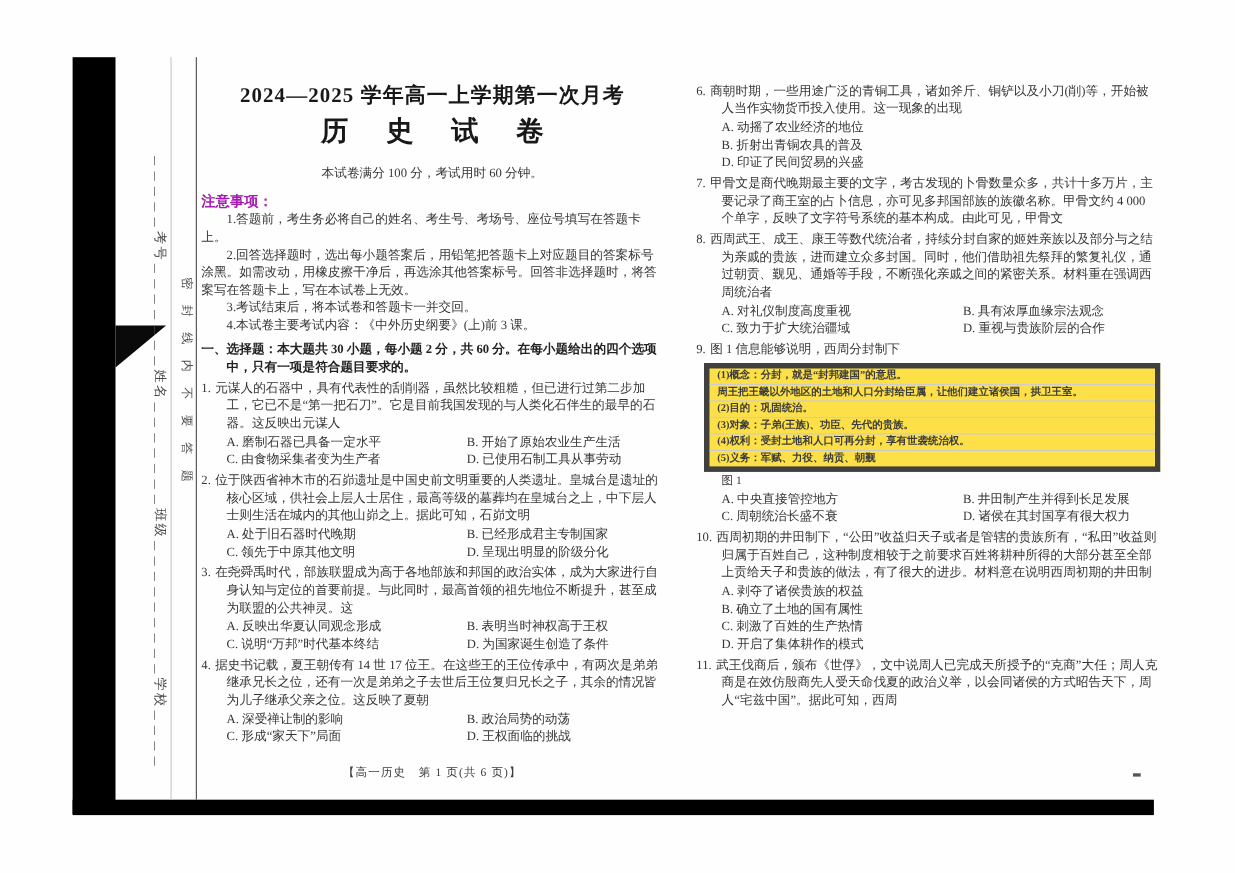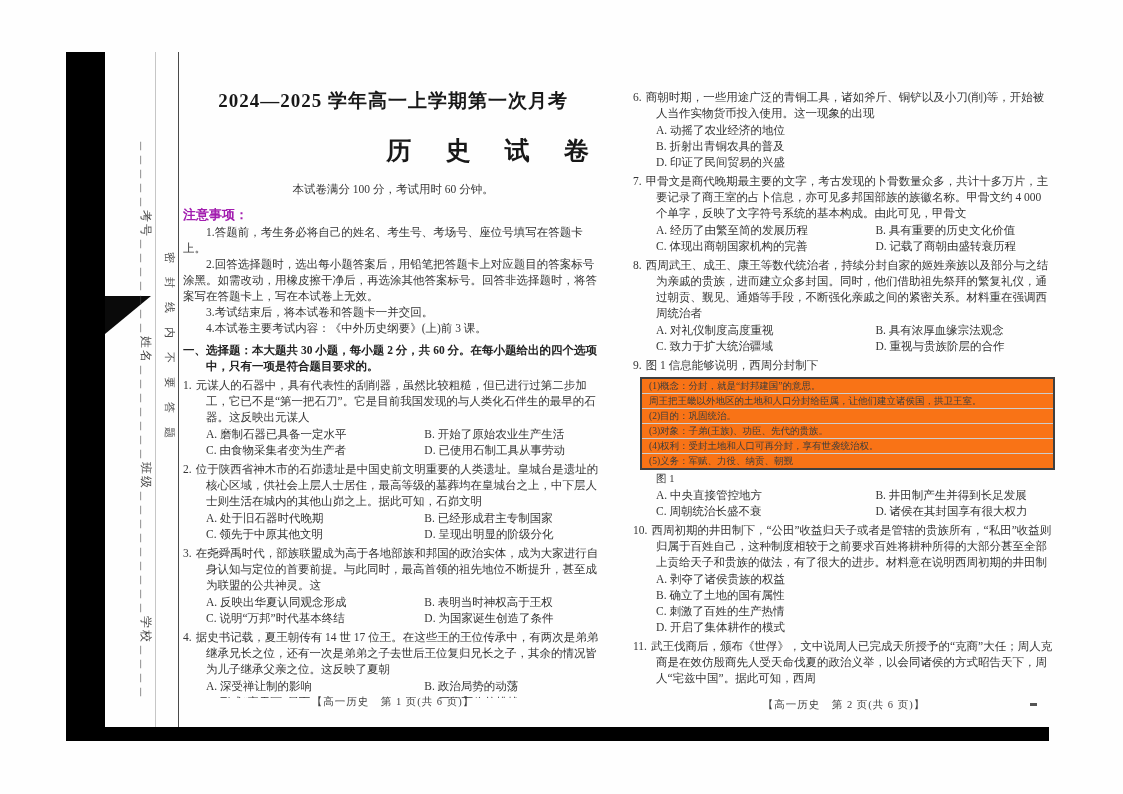--- a/index.html
+++ b/index.html
@@ -14,39 +14,39 @@
 
   
   .fold-line{position:absolute;left:155px;top:52px;width:1px;height:675px;background:#c6c6c6;}
   .seal-line{position:absolute;left:178px;top:52px;width:1px;height:675px;background:#4a4a4a;}
   .fields-col{position:absolute;left:154px;top:140px;width:560px;height:17px;transform-origin:0 0;transform:rotate(90deg);
     font-size:12px;color:#474747;letter-spacing:2px;white-space:nowrap;}
   .seal-col{position:absolute;left:177px;top:252px;width:230px;height:15px;transform-origin:0 0;transform:rotate(90deg);
     font-size:11px;color:#4c4c4c;letter-spacing:14px;white-space:nowrap;}
 
   
-  .page{position:absolute;top:86px;overflow:hidden;height:612px;}
+  .page{position:absolute;top:72px;overflow:hidden;height:612px;}
   .page1{left:183px;width:420px;}
   .page2{left:633px;width:422px;}
 
   .title1{font-size:19px;font-weight:bold;color:#181818;text-align:center;letter-spacing:1px;margin-top:2px;}
-  .title2{font-size:25px;font-weight:bold;color:#181818;text-align:right;letter-spacing:14px;text-indent:14px;margin-top:20px;}
+  .title2{font-size:25px;font-weight:bold;color:#181818;text-align:center;letter-spacing:14px;text-indent:14px;margin-top:2px;}
   .info{font-size:11.5px;text-align:center;margin-top:15px;}
   .notice-head{font-size:13px;font-weight:bold;color:#a21caf;margin-top:9px;}
   .notice-item{font-size:11.5px;line-height:16px;text-indent:2em;}
   .section-head{font-size:11.5px;font-weight:bold;color:#222;line-height:16px;margin-top:6px;padding-left:2em;text-indent:-2em;}
 
   .question{font-size:11.5px;line-height:16px;margin-top:3px;padding-left:23px;text-indent:-23px;}
   .qnum{margin-right:4px;}
   .opts{text-indent:0;padding-left:0;margin-top:1px;}
   .opts.two{display:grid;grid-template-columns:55% 45%;}
   .opts.one .opt{display:block;}
   .opt{line-height:16px;}
 
-  .fig-box{border:2px solid #404040;margin:4px 0 2px -16px;text-indent:0;background:#f97316;}
+  .fig-box{border:5px solid #404040;margin:4px 0 2px -16px;text-indent:0;background:#fde047;font-weight:bold;}
   .fig-line{font-size:9.5px;line-height:14px;padding:0 7px;color:#3c3c3c;border-bottom:1px solid #cccccc;}
   .fig-line:last-child{border-bottom:none;}
   .fig-cap{text-indent:0;text-align:left;font-size:10.5px;line-height:14px;margin:1px 0 1px;}
 
   .footer{position:absolute;font-size:10.5px;color:#3d3d3d;letter-spacing:1px;}
   .f1{left:183px;top:695px;width:420px;text-align:center;}
   .f2{left:633px;top:698px;width:422px;text-align:center;}
 </style>
 </head>
 <body>
@@ -103,26 +103,21 @@
       </div>
   </div>
 
   <div class="page page2">
     <div id="q-page2">
         <div class="question"><div class="stem" style="display: inline;"><span class="qnum">6.</span><span class="stemtext">商朝时期，一些用途广泛的青铜工具，诸如斧斤、铜铲以及小刀(削)等，开始被人当作实物货币投入使用。这一现象的出现</span></div><div class="opts one">
             <div class="opt">A. 动摇了农业经济的地位</div>
             <div class="opt">B. 折射出青铜农具的普及</div>
             <div class="opt">D. 印证了民间贸易的兴盛</div>
           </div></div>
-        <div class="question"><div class="stem" style="display: inline;"><span class="qnum">7.</span><span class="stemtext">甲骨文是商代晚期最主要的文字，考古发现的卜骨数量众多，共计十多万片，主要记录了商王室的占卜信息，亦可见多邦国部族的族徽名称。甲骨文约 4 000 个单字，反映了文字符号系统的基本构成。由此可见，甲骨文</span></div><div class="opts two">
-            <div class="opt">A. 经历了由繁至简的发展历程</div>
-            <div class="opt">B. 具有重要的历史文化价值</div>
-            <div class="opt">C. 体现出商朝国家机构的完善</div>
-            <div class="opt">D. 记载了商朝由盛转衰历程</div>
-          </div></div>
+        <div class="question"><div class="stem" style="display: inline;"><span class="qnum">7.</span><span class="stemtext">甲骨文是商代晚期最主要的文字，考古发现的卜骨数量众多，共计十多万片，主要记录了商王室的占卜信息，亦可见多邦国部族的族徽名称。甲骨文约 4 000 个单字，反映了文字符号系统的基本构成。由此可见，甲骨文</span></div></div>
         <div class="question"><div class="stem" style="display: inline;"><span class="qnum">8.</span><span class="stemtext">西周武王、成王、康王等数代统治者，持续分封自家的姬姓亲族以及部分与之结为亲戚的贵族，进而建立众多封国。同时，他们借助祖先祭拜的繁复礼仪，通过朝贡、觐见、通婚等手段，不断强化亲戚之间的紧密关系。材料重在强调西周统治者</span></div><div class="opts two">
             <div class="opt">A. 对礼仪制度高度重视</div>
             <div class="opt">B. 具有浓厚血缘宗法观念</div>
             <div class="opt">C. 致力于扩大统治疆域</div>
             <div class="opt">D. 重视与贵族阶层的合作</div>
           </div></div>
         <div class="question"><div class="stem" style="display: inline;"><span class="qnum">9.</span><span class="stemtext">图 1 信息能够说明，西周分封制下</span></div><div class="fig-box">
             <div class="fig-line">(1)概念：分封，就是“封邦建国”的意思。</div>
             <div class="fig-line">周王把王畿以外地区的土地和人口分封给臣属，让他们建立诸侯国，拱卫王室。</div>
             <div class="fig-line">(2)目的：巩固统治。</div>
@@ -139,15 +134,14 @@
             <div class="opt">A. 剥夺了诸侯贵族的权益</div>
             <div class="opt">B. 确立了土地的国有属性</div>
             <div class="opt">C. 刺激了百姓的生产热情</div>
             <div class="opt">D. 开启了集体耕作的模式</div>
           </div></div>
         <div class="question"><div class="stem" style="display: inline;"><span class="qnum">11.</span><span class="stemtext">武王伐商后，颁布《世俘》，文中说周人已完成天所授予的“克商”大任；周人克商是在效仿殷商先人受天命伐夏的政治义举，以会同诸侯的方式昭告天下，周人“宅兹中国”。据此可知，西周</span></div></div>
       </div>
   </div>
 
   <div class="footer f1">【高一历史　第 1 页(共 6 页)】</div>
-  <div class="footer f2">【高一历史　第 2 页(共 6 页)】</div>
 
 </div>
 
 </body></html>

